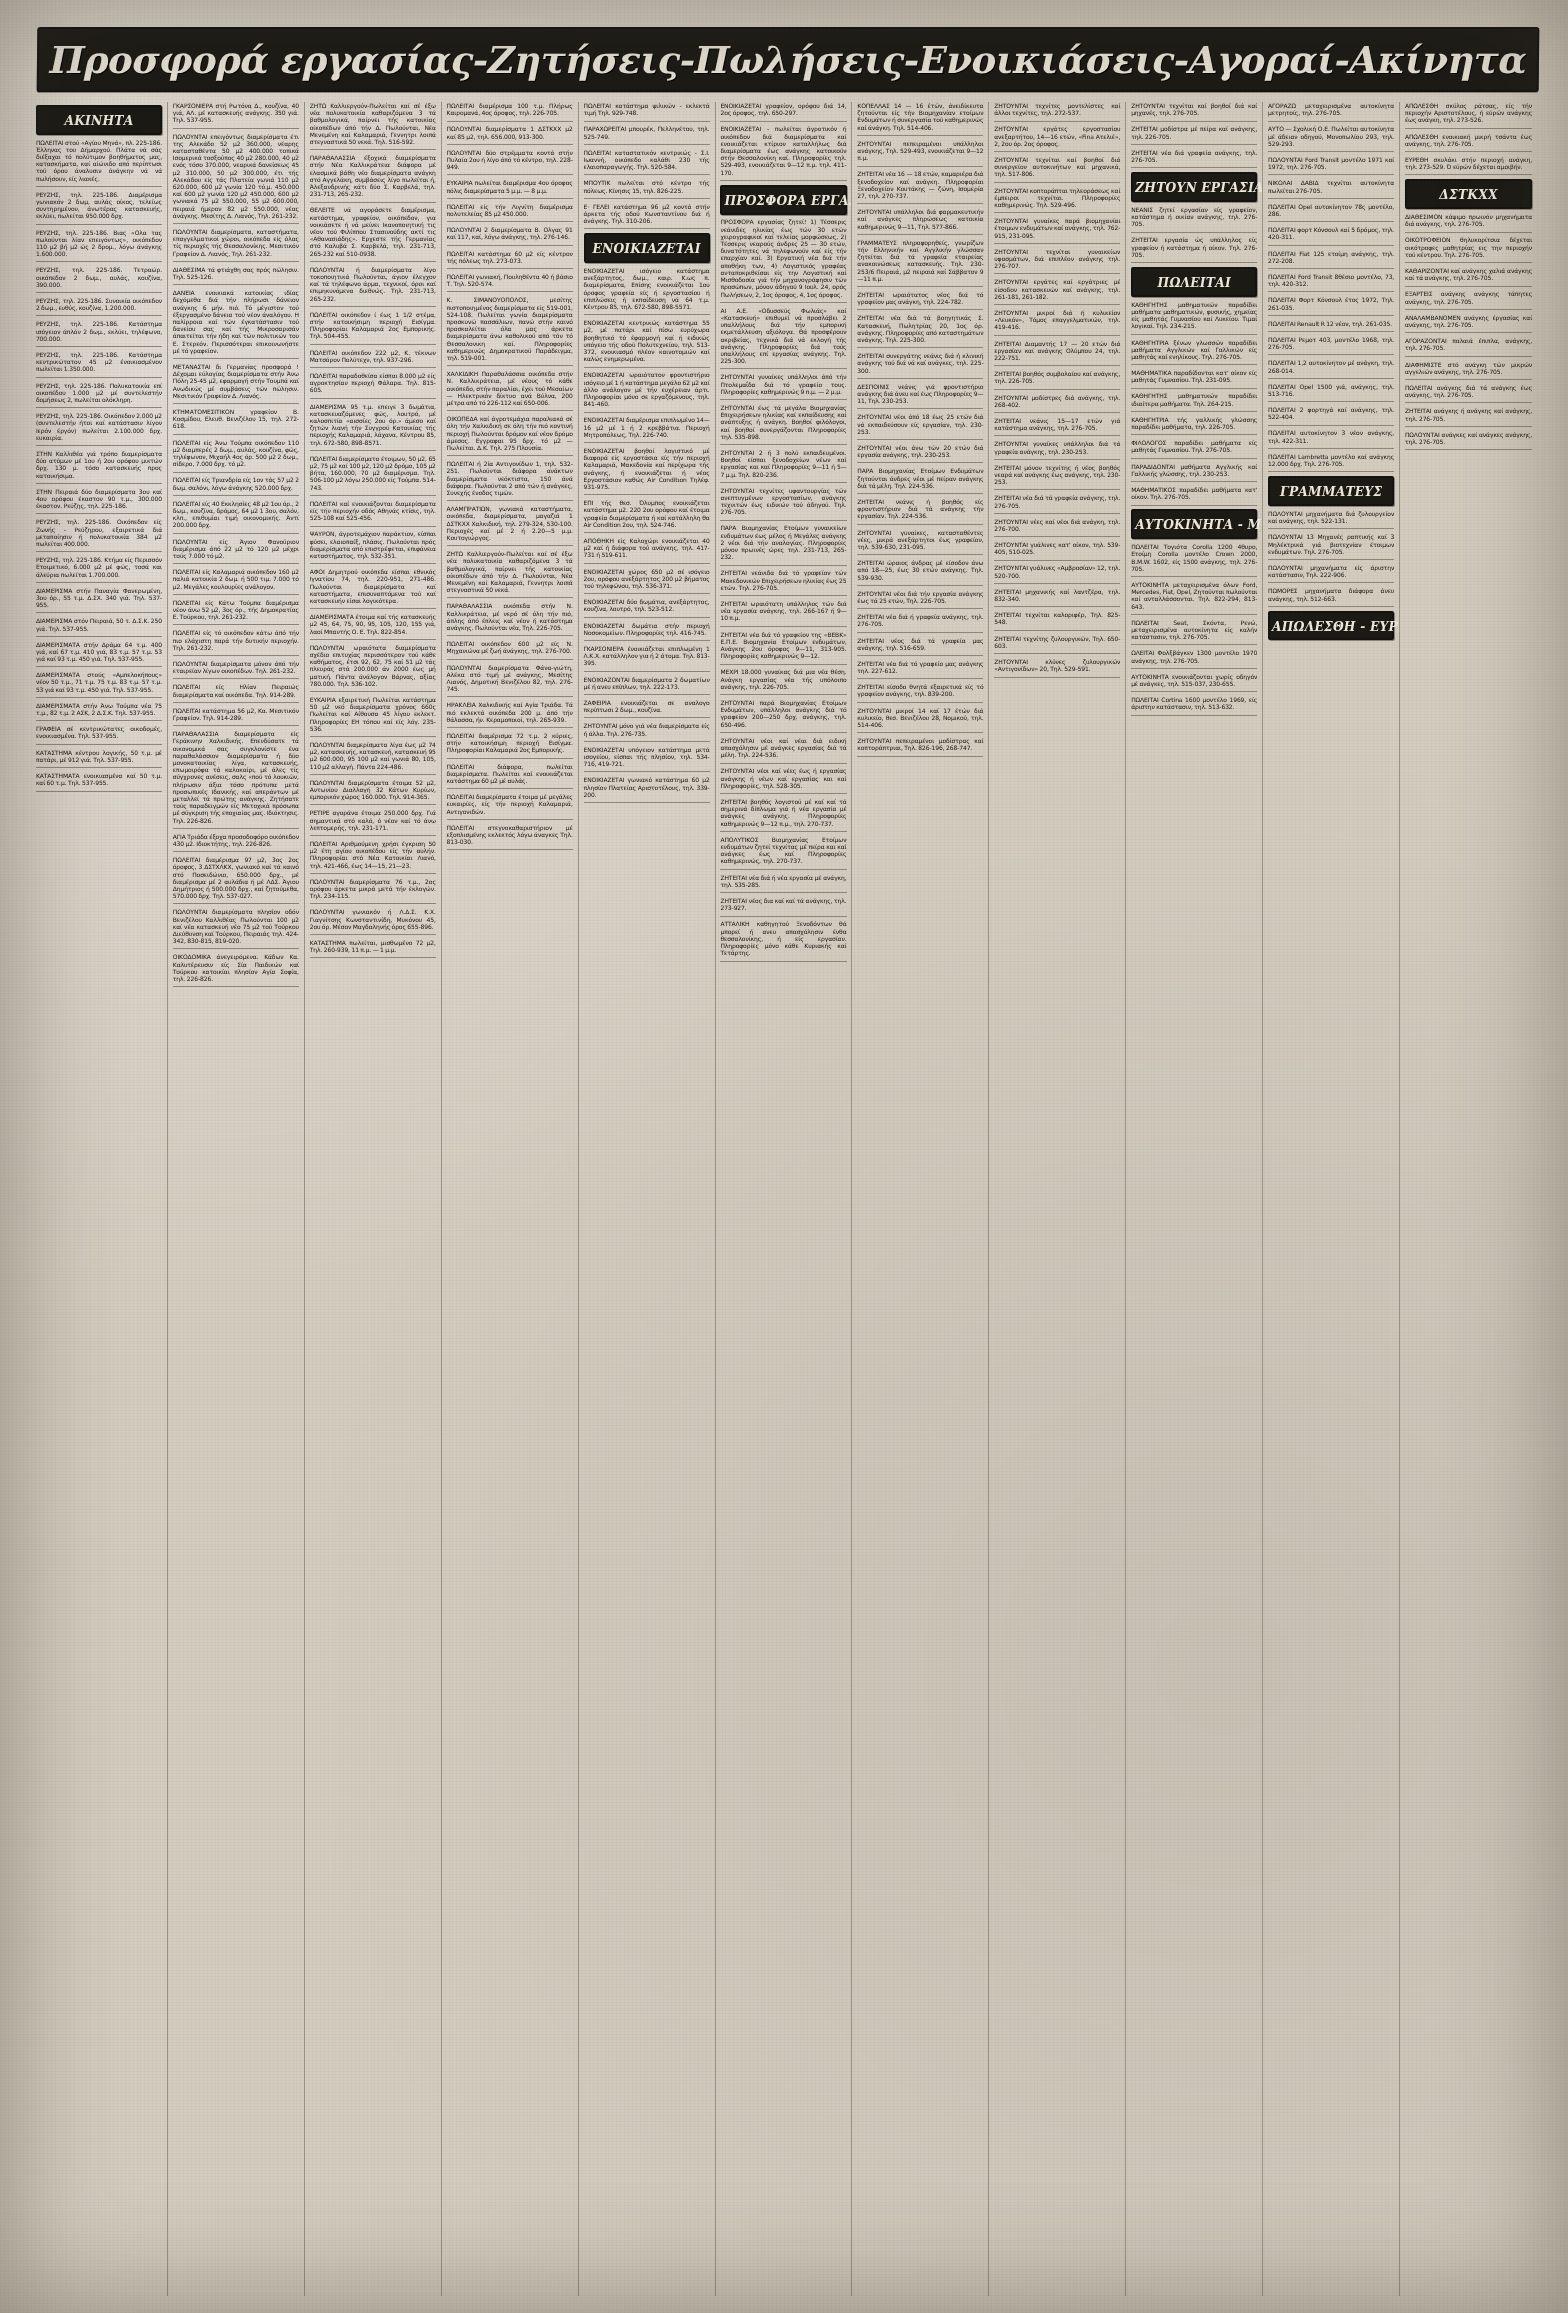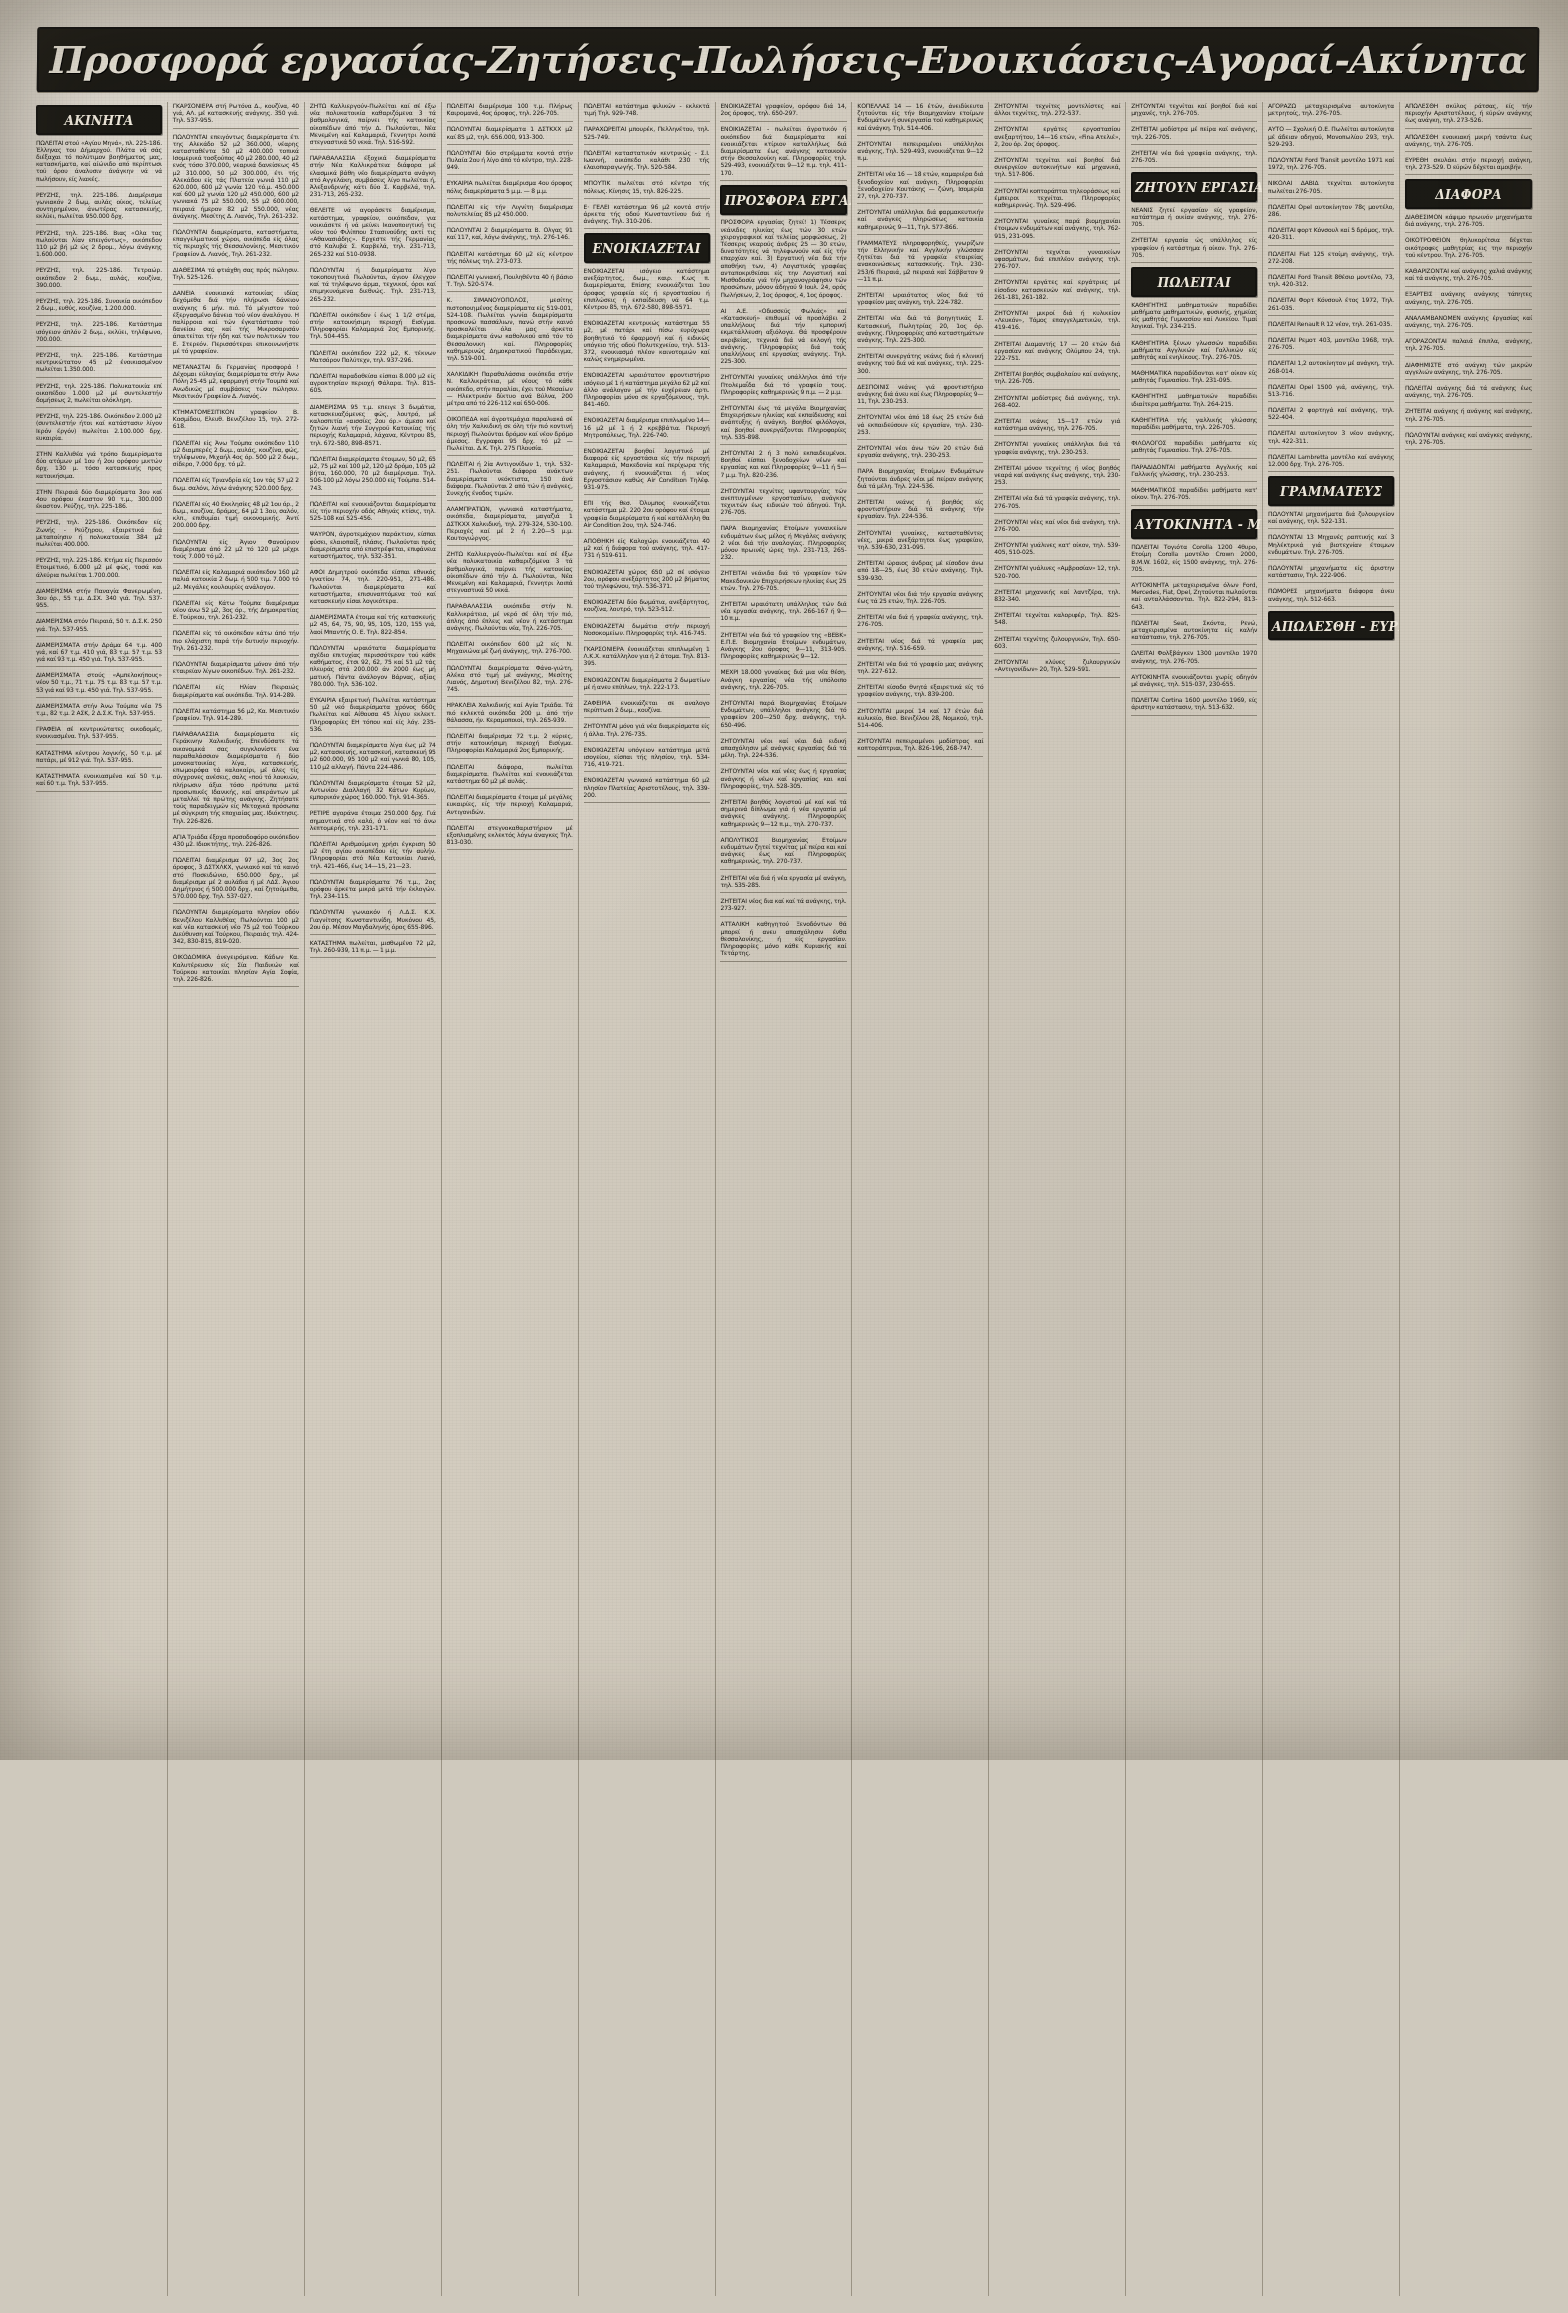--- a/index.html
+++ b/index.html
@@ -4,21 +4,21 @@
 <style>
   html,body{margin:0;padding:0;background:#cfc9bd;}
   body{
     width:1568px;height:2313px;
     font-family:"DejaVu Sans",sans-serif;
     color:#18160f;
     overflow:hidden;
   }
   #page{
     position:relative;
-    width:1568px;height:1760px;
+    width:1568px;height:2313px;
     background:#d3ccbf;
     background-image:
       radial-gradient(circle at 12% 18%, rgba(255,255,255,.30), rgba(255,255,255,0) 38%),
       radial-gradient(circle at 78% 72%, rgba(0,0,0,.06), rgba(0,0,0,0) 46%);
     box-sizing:border-box;
     padding:0;
   }
   
   .masthead{
     position:absolute;
@@ -571,21 +571,21 @@
         <div class="rule"></div>
         <div class="sect"><span>ΑΠΩΛΕΣΘΗ - ΕΥΡΕΘΗ</span></div>
       </div>
       <div class="col">
         <p class="ad">ΑΠΩΛΕΣΘΗ σκύλος ράτσας, είς τήν περιοχήν Αριστοτέλους, ή εύρών ανάγκης έως ανάγκη, τηλ. 273-526.</p>
         <div class="rule"></div>
         <p class="ad">ΑΠΩΛΕΣΘΗ ενοικιακή μικρή τσάντα έως ανάγκης, τηλ. 276-705.</p>
         <div class="rule"></div>
         <p class="ad">ΕΥΡΕΘΗ σκυλάκι στήν περιοχή ανάγκη, τηλ. 273-529. Ό εύρών δέχεται αμοιβήν.</p>
         <div class="rule"></div>
-        <div class="sect"><span>ΔΙΑΦΟΡΑ</span></div>
+        <div class="sect"><span>ΔΣΤΚΧΧ</span></div>
         <p class="ad">ΔΙΑΘΕΣΙΜΟΝ κάψιμο πρωινόν μηχανήματα διά ανάγκης, τηλ. 276-705.</p>
         <div class="rule"></div>
         <p class="ad">ΟΙΚΟΤΡΟΦΕΙΟΝ θηλυκορίτσια δέχεται οικότροφες μαθητρίας εις την περιοχήν τού κέντρου. Τηλ. 276-705.</p>
         <div class="rule"></div>
         <p class="ad">ΚΑΘΑΡΙΖΟΝΤΑΙ καί ανάγκης χαλιά ανάγκης καί τά ανάγκης, τηλ. 276-705.</p>
         <div class="rule"></div>
         <p class="ad">ΕΞΑΡΤΕΙΣ ανάγκης ανάγκης τάπητες ανάγκης, τηλ. 276-705.</p>
         <div class="rule"></div>
         <p class="ad">ΑΝΑΛΑΜΒΑΝΟΜΕΝ ανάγκης έργασίας καί ανάγκης, τηλ. 276-705.</p>
         <div class="rule"></div>

